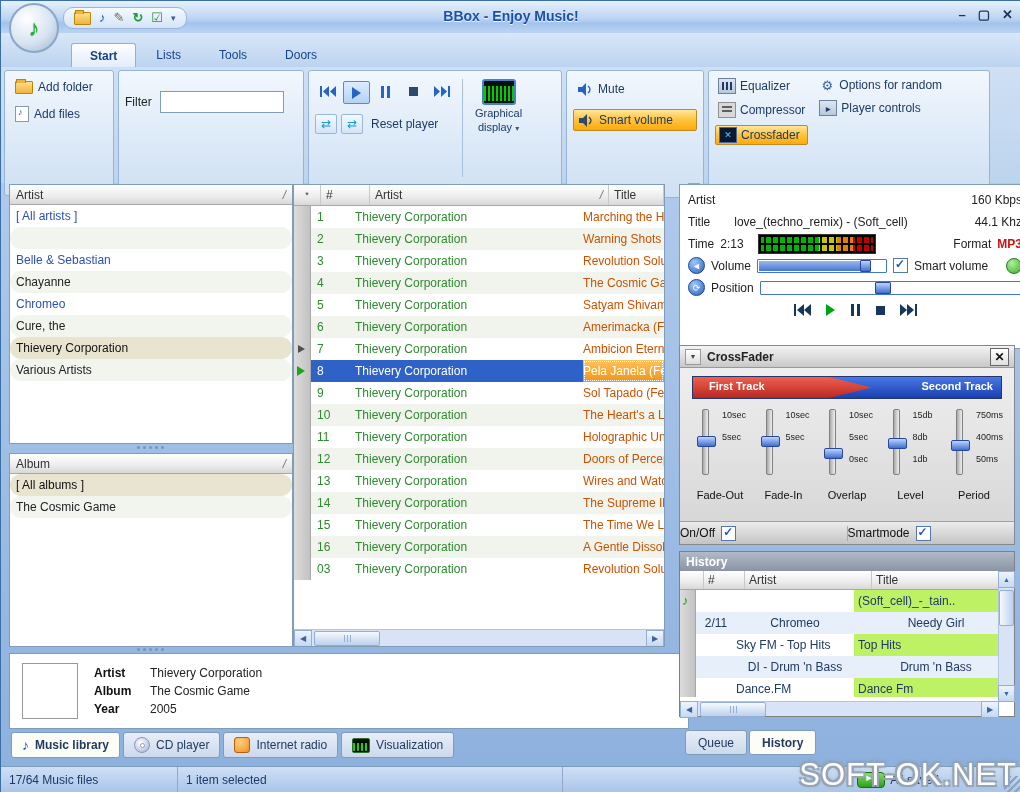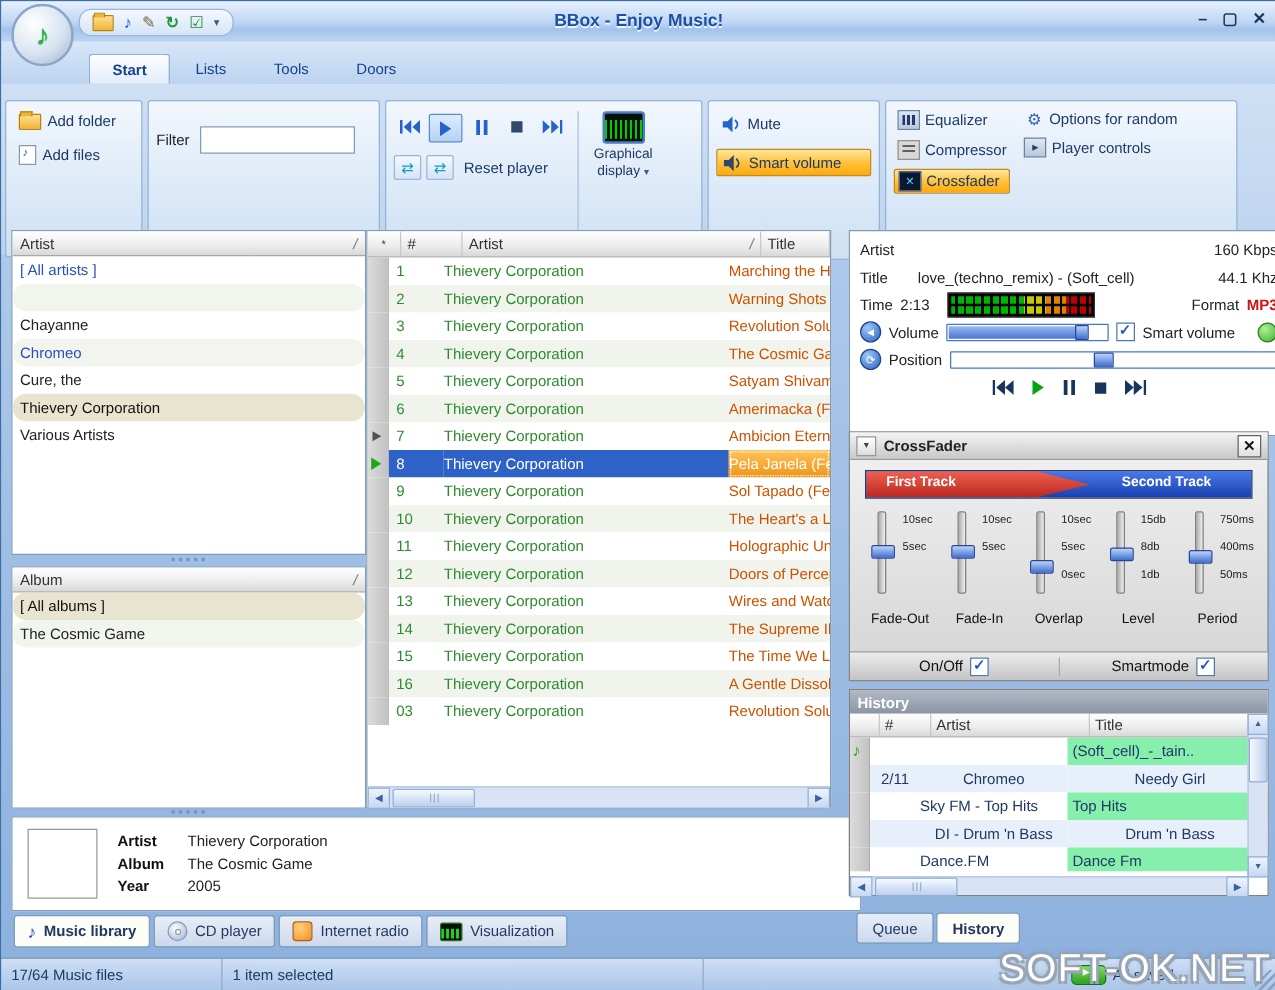--- a/index.html
+++ b/index.html
@@ -26,21 +26,21 @@
   .qi-refresh{color:#1d9a35;font-weight:bold;}
   .qi-check{color:#2c8c3c;}
   .qi-drop{color:#3c5a86;font-size:9px;}
   
   .tabrow{position:absolute;top:32px;left:0;right:0;height:34px;background:linear-gradient(#d8e7f9,#bcd3ef);}
   .tabs{position:absolute;left:70px;bottom:0;display:flex;gap:2px;}
   .tab{padding:5px 18px 4px;color:#15428b;font-size:12px;border-radius:3px 3px 0 0;}
   .tab.active{background:linear-gradient(#fdfeff,#e2edfb);border:1px solid #8fb0d8;border-bottom:none;font-weight:bold;}
   
   .ribbon{position:absolute;top:66px;left:0;right:0;height:110px;background:linear-gradient(#cfe0f4,#bdd4ee);
-    padding:13px 3px;display:flex;gap:4px;}
+    padding:3px 3px;display:flex;gap:4px;}
   .rgroup{position:relative;height:102px;border:1px solid #96b4da;border-radius:3px;
     background:linear-gradient(#f2f7fd,#ddeaf8 55%,#cfe0f3);padding:6px 6px 16px;}
   .rgroup-label{position:absolute;bottom:1px;left:0;right:0;text-align:center;font-size:11px;color:#3e6796;}
   .launcher{position:absolute;bottom:2px;right:3px;width:10px;height:10px;border:1px solid #8aa8cc;background:#e8f1fb;font-size:7px;color:#3e6796;line-height:9px;text-align:center;}
   .rbtn{display:flex;align-items:center;gap:5px;padding:3px 4px;border-radius:2px;color:#1d3a66;white-space:nowrap;}
   .rbtn.orange{background:linear-gradient(#ffe79a,#ffc23d 50%,#fdaa0d);border:1px solid #c08a1e;}
   .g-addmusic{width:96px;}
   .g-filter{width:172px;}
   .g-filter .body{display:flex;align-items:center;gap:8px;margin-top:14px;}
   .filter-input{width:116px;height:20px;border:1px solid #7f9db9;background:#fff;font-family:"Liberation Sans",sans-serif;font-size:12px;padding:0 3px;}
@@ -155,48 +155,48 @@
   
   .cfpanel{left:678px;top:344px;width:334px;height:198px;background:linear-gradient(#f2f2f2,#d4d4d4);border:1px solid #888;}
   .cf-hdr{height:21px;background:linear-gradient(#f4f4f4,#c8c8c8);border-bottom:1px solid #999;display:flex;align-items:center;gap:6px;padding:0 5px;}
   .cf-collapse{width:14px;height:14px;border:1px solid #999;background:linear-gradient(#fff,#ddd);font-size:7px;color:#444;display:flex;align-items:center;justify-content:center;}
   .cf-title{font-weight:bold;color:#222;}
   .cf-close{margin-left:auto;width:17px;height:16px;border:1px solid #666;background:linear-gradient(#fff,#e0e0e0);font-weight:bold;font-size:12px;color:#111;display:flex;align-items:center;justify-content:center;}
   .cf-trackbar{position:relative;margin:8px 12px 4px;height:21px;background:linear-gradient(#4a78e8,#1840b0);border:1px solid #24366a;overflow:hidden;}
   .cf-first{position:absolute;left:0;top:0;bottom:0;width:58%;background:linear-gradient(#f06050,#b82820);
     clip-path:polygon(0 0,76% 0,100% 50%,76% 100%,0 100%);}
   .cf-ft-label{position:absolute;left:16px;top:3px;color:#fff;font-weight:bold;font-size:11px;}
-  .cf-st-label{position:absolute;right:32px;top:3px;color:#fff;font-weight:bold;font-size:11px;}
+  .cf-st-label{position:absolute;right:8px;top:3px;color:#fff;font-weight:bold;font-size:11px;}
   .cf-sliders{display:flex;justify-content:space-between;padding:4px 10px 0;height:96px;}
   .cf-sl{position:relative;width:60px;height:94px;}
   .cf-track{position:absolute;left:12px;top:2px;width:5px;height:64px;background:linear-gradient(90deg,#aaa,#f0f0f0);border:1px solid #808080;border-radius:2px;}
   .cf-thumb{position:absolute;left:-6px;width:17px;height:9px;background:linear-gradient(#bcd4f8,#3f6fd0);border:1px solid #27479a;border-radius:2px;}
   .cf-ticks{position:absolute;left:32px;top:3px;font-size:9px;color:#222;}
   .cf-ticks span{display:block;height:22px;}
   .cf-name{position:absolute;bottom:0;left:-6px;right:-6px;text-align:center;font-size:11px;color:#111;}
   .cf-onoff{position:absolute;left:0;right:0;bottom:0;height:22px;background:linear-gradient(#ececec,#c4c4c4);border-top:1px solid #a0a0a0;display:flex;align-items:center;}
-  .cf-onoff .half{flex:1;display:flex;align-items:center;justify-content:center;gap:6px;color:#111;}
+  .cf-onoff .half{flex:1;display:flex;align-items:center;justify-content:flex-start;gap:6px;color:#111;}
   .cf-onoff .half+.half{border-left:1px solid #aaa;}
   
   .histpanel{left:678px;top:550px;width:334px;height:164px;background:#fff;border:1px solid #808080;}
   .hist-title{height:19px;background:linear-gradient(#b2bac6,#8a94a4);color:#fff;font-weight:bold;display:flex;align-items:center;padding:0 6px;}
   .hhead{display:flex;height:18px;background:linear-gradient(#ffffff,#ececec 60%,#d8d8d8);border-bottom:1px solid #a8a8a8;}
   .hhead>div{border-right:1px solid #c8c8c8;display:flex;align-items:center;padding:0 4px;color:#333;}
   .hh-gut{width:15px;}
   .hh-num{width:32px;}
   .hh-artist{width:118px;}
   .hh-title{flex:1;border-right:none;}
   .hbody{position:relative;height:107px;overflow:hidden;}
   .hrow{display:flex;height:22px;line-height:22px;font-size:12px;color:#1f3864;}
   .hrow.alt .hnum,.hrow.alt .hartist,.hrow.alt .htitle{background:#e7effa;text-align:center;}
   .hgut{width:15px;flex:none;background:linear-gradient(90deg,#dcdcdc,#c2c2c2);border-right:1px solid #a8a8a8;position:relative;}
   .hgut .note{position:absolute;left:2px;top:0;color:#18a818;font-size:13px;}
   .hnum{width:32px;flex:none;padding-left:4px;background:#fff;}
   .hartist{width:118px;flex:none;padding-left:4px;background:#fff;white-space:nowrap;overflow:hidden;}
-  .htitle{flex:1;padding-left:4px;background:#86efac;white-space:nowrap;overflow:hidden;}
+  .htitle{flex:1;padding-left:4px;background:#bef264;white-space:nowrap;overflow:hidden;}
   .vscroll{position:absolute;right:0;top:19px;bottom:14px;width:15px;background:#d8e4f6;border-left:1px solid #b0c4e4;display:flex;flex-direction:column;align-items:center;}
   .vsarrow{width:15px;height:15px;background:linear-gradient(#eef4fd,#c6d8f2);border:1px solid #93afd4;color:#3c62a0;font-size:7px;display:flex;align-items:center;justify-content:center;flex:none;}
   .vsarrow.bottom{margin-top:auto;}
   .vsthumb{width:13px;height:34px;margin-top:2px;background:linear-gradient(90deg,#f6fafe,#bcd0ee);border:1px solid #93afd4;border-radius:2px;}
   .hist-hscroll{position:absolute;left:0;right:15px;bottom:0;height:14px;background:#d8e4f6;border-top:1px solid #b0c4e4;display:flex;align-items:center;}
   
   .qtabs{position:absolute;left:684px;top:729px;display:flex;gap:2px;}
   .qtab{height:23px;padding:0 12px;display:flex;align-items:center;border:1px solid #7f9db9;border-radius:3px;background:linear-gradient(#e8eef8,#ccd9ec);color:#223a60;}
   .qtab.active{background:#fdfdf8;font-weight:bold;}
   
@@ -370,20 +370,21 @@
   </div>
 
   <div class="panel" style="left:8px;top:183px;width:282px;height:258px;">
     <div class="colhdr">
       <span>Artist</span>
       <span class="sort">/</span>
     </div>
     <div id="artist-list">
         <div class="list-item link">[ All artists ]</div>
         <div class="list-item">&nbsp;</div>
+        <div class="list-item link">Belle &amp; Sebastian</div>
         <div class="list-item">Chayanne</div>
         <div class="list-item link">Chromeo</div>
         <div class="list-item">Cure, the</div>
         <div class="list-item selected">Thievery Corporation</div>
         <div class="list-item">Various Artists</div>
       </div>
   </div>
   <div class="splitter" style="top:443px;">
       <i></i>
       <i></i>

